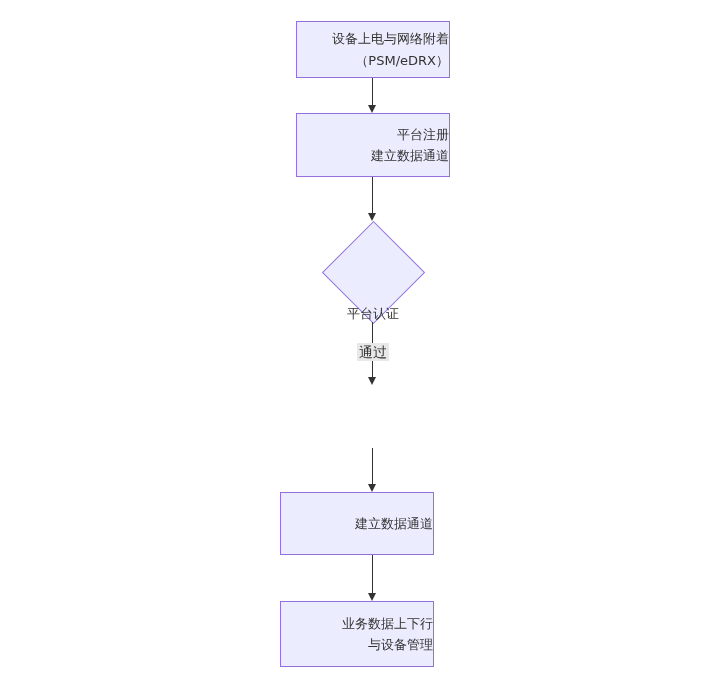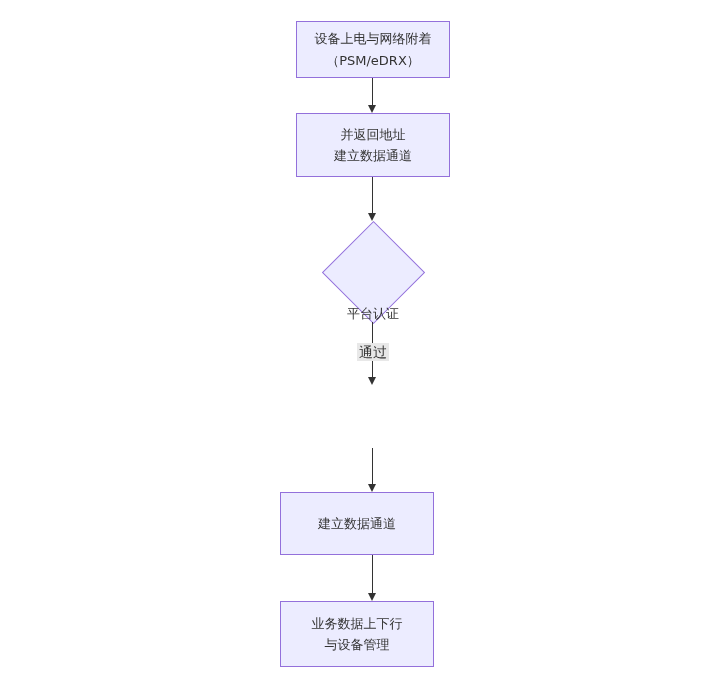--- a/index.html
+++ b/index.html
@@ -20,21 +20,21 @@
     overflow: hidden;
   }
   .node {
     position: absolute;
     box-sizing: border-box;
     background: #ECECFF;
     border: 1px solid #9370DB;
     color: #333333;
     display: flex;
     flex-direction: column;
-    align-items: center;
+    align-items: flex-end;
     justify-content: center;
     text-align: center;
     font-size: 13px;
     line-height: 1.65;
   }
   .diamond-wrap {
     position: absolute;
     width: 102px;
     height: 102px;
     display: flex;
@@ -90,21 +90,21 @@
   <div class="node" style="left:296px; top:21px; width:154px; height:57px;">
     <span>设备上电与网络附着</span>
     <span>（PSM/eDRX）</span>
   </div>
 
   <div class="edge" style="left:372px; top:78px; height:27px;">
     <div class="arrowhead"></div>
   </div>
 
   <div class="node" style="left:296px; top:113px; width:154px; height:64px;">
-    <span>并返回地址</span>
+    <span>平台注册</span>
     <span>建立数据通道</span>
   </div>
 
   <div class="edge" style="left:372px; top:177px; height:36px;">
     <div class="arrowhead"></div>
   </div>
 
   <div class="diamond-wrap" style="left:322px; top:221px;">
     <div class="diamond-shape"></div>
     <span class="diamond-label">平台认证</span>

